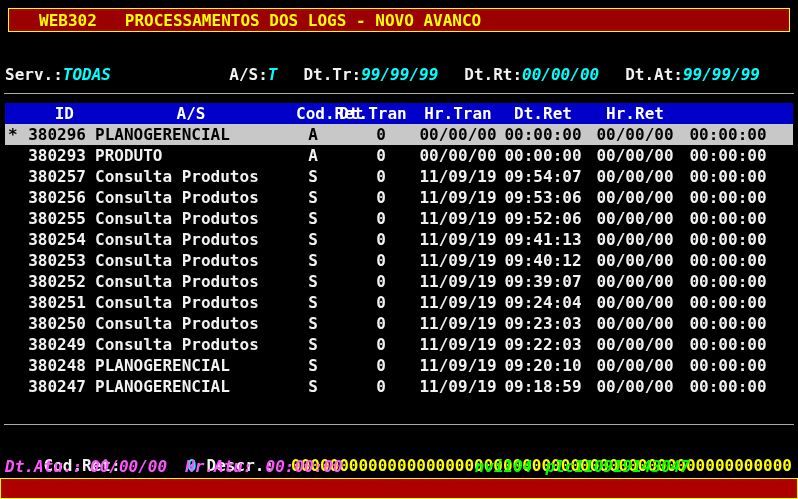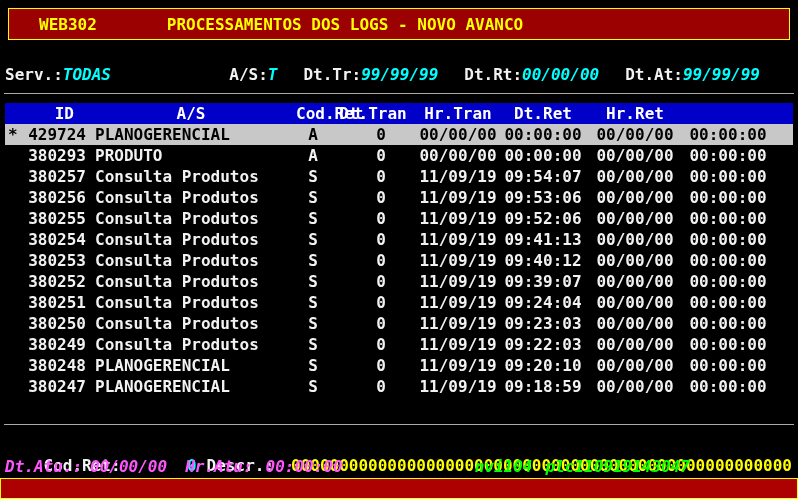--- a/index.html
+++ b/index.html
@@ -5,28 +5,28 @@
   * { margin:0; padding:0; box-sizing:border-box; }
   html,body { width:798px; height:499px; }
   body {
     background:#000;
     font-family:"DejaVu Sans Mono","Liberation Mono",monospace;
     font-size:16px; font-weight:700;
     color:#F2F2F2;
     position:relative; overflow:hidden;
   }
   .title-bar {
-    position:absolute; top:8px; left:8px; right:8px; height:32px;
+    position:absolute; top:8px; left:8px; right:8px; height:24px;
     background:var(--title-bar-bg,#9C0101);
     border:1px solid var(--accent-yellow,#FFFF00);
     color:var(--accent-yellow,#FFFF00);
     display:flex; align-items:center;
   }
   .app-code { margin-left:30px; }
-  .main-title { margin-left:70px; }
+  .main-title { margin-left:28px; }
 
   .filter-line {
     position:absolute; top:63px; left:5px; right:5px; height:22px;
     display:flex; align-items:center; white-space:pre;
   }
   .filters-right { margin-left:auto; margin-right:33px; display:flex;gap:16px; }
   .filter-pair { margin-left:10px; }
   .filter-pair:first-child { margin-left:0; }
   .lbl { color:#F2F2F2; }
   .val-cyan { color:var(--value-cyan,#00FFFF);font-style:italic; }
@@ -100,21 +100,21 @@
       <span class="c-marker"></span>
       <span class="c-id">ID</span>
       <span class="c-as">A/S</span>
       <span class="c-codret">Cod.Ret</span>
       <span class="c-dttran">Dt.Tran</span>
       <span class="c-hrtran">Hr.Tran</span>
       <span class="c-dtret">Dt.Ret</span>
       <span class="c-hrret">Hr.Ret</span>
     </div>
     <div id="table-body">
-        <div class="trow selected"><span class="c-marker">*</span><span class="c-id">429724</span><span class="c-serv">PLANOGERENCIAL</span><span class="c-as">A</span><span class="c-codret">0</span><span class="c-dttran">00/00/00</span><span class="c-hrtran">00:00:00</span><span class="c-dtret">00/00/00</span><span class="c-hrret">00:00:00</span></div>
+        <div class="trow selected"><span class="c-marker">*</span><span class="c-id">380296</span><span class="c-serv">PLANOGERENCIAL</span><span class="c-as">A</span><span class="c-codret">0</span><span class="c-dttran">00/00/00</span><span class="c-hrtran">00:00:00</span><span class="c-dtret">00/00/00</span><span class="c-hrret">00:00:00</span></div>
         <div class="trow"><span class="c-marker"></span><span class="c-id">380293</span><span class="c-serv">PRODUTO</span><span class="c-as">A</span><span class="c-codret">0</span><span class="c-dttran">00/00/00</span><span class="c-hrtran">00:00:00</span><span class="c-dtret">00/00/00</span><span class="c-hrret">00:00:00</span></div>
         <div class="trow"><span class="c-marker"></span><span class="c-id">380257</span><span class="c-serv">Consulta Produtos</span><span class="c-as">S</span><span class="c-codret">0</span><span class="c-dttran">11/09/19</span><span class="c-hrtran">09:54:07</span><span class="c-dtret">00/00/00</span><span class="c-hrret">00:00:00</span></div>
         <div class="trow"><span class="c-marker"></span><span class="c-id">380256</span><span class="c-serv">Consulta Produtos</span><span class="c-as">S</span><span class="c-codret">0</span><span class="c-dttran">11/09/19</span><span class="c-hrtran">09:53:06</span><span class="c-dtret">00/00/00</span><span class="c-hrret">00:00:00</span></div>
         <div class="trow"><span class="c-marker"></span><span class="c-id">380255</span><span class="c-serv">Consulta Produtos</span><span class="c-as">S</span><span class="c-codret">0</span><span class="c-dttran">11/09/19</span><span class="c-hrtran">09:52:06</span><span class="c-dtret">00/00/00</span><span class="c-hrret">00:00:00</span></div>
         <div class="trow"><span class="c-marker"></span><span class="c-id">380254</span><span class="c-serv">Consulta Produtos</span><span class="c-as">S</span><span class="c-codret">0</span><span class="c-dttran">11/09/19</span><span class="c-hrtran">09:41:13</span><span class="c-dtret">00/00/00</span><span class="c-hrret">00:00:00</span></div>
         <div class="trow"><span class="c-marker"></span><span class="c-id">380253</span><span class="c-serv">Consulta Produtos</span><span class="c-as">S</span><span class="c-codret">0</span><span class="c-dttran">11/09/19</span><span class="c-hrtran">09:40:12</span><span class="c-dtret">00/00/00</span><span class="c-hrret">00:00:00</span></div>
         <div class="trow"><span class="c-marker"></span><span class="c-id">380252</span><span class="c-serv">Consulta Produtos</span><span class="c-as">S</span><span class="c-codret">0</span><span class="c-dttran">11/09/19</span><span class="c-hrtran">09:39:07</span><span class="c-dtret">00/00/00</span><span class="c-hrret">00:00:00</span></div>
         <div class="trow"><span class="c-marker"></span><span class="c-id">380251</span><span class="c-serv">Consulta Produtos</span><span class="c-as">S</span><span class="c-codret">0</span><span class="c-dttran">11/09/19</span><span class="c-hrtran">09:24:04</span><span class="c-dtret">00/00/00</span><span class="c-hrret">00:00:00</span></div>
         <div class="trow"><span class="c-marker"></span><span class="c-id">380250</span><span class="c-serv">Consulta Produtos</span><span class="c-as">S</span><span class="c-codret">0</span><span class="c-dttran">11/09/19</span><span class="c-hrtran">09:23:03</span><span class="c-dtret">00/00/00</span><span class="c-hrret">00:00:00</span></div>
         <div class="trow"><span class="c-marker"></span><span class="c-id">380249</span><span class="c-serv">Consulta Produtos</span><span class="c-as">S</span><span class="c-codret">0</span><span class="c-dttran">11/09/19</span><span class="c-hrtran">09:22:03</span><span class="c-dtret">00/00/00</span><span class="c-hrret">00:00:00</span></div>

